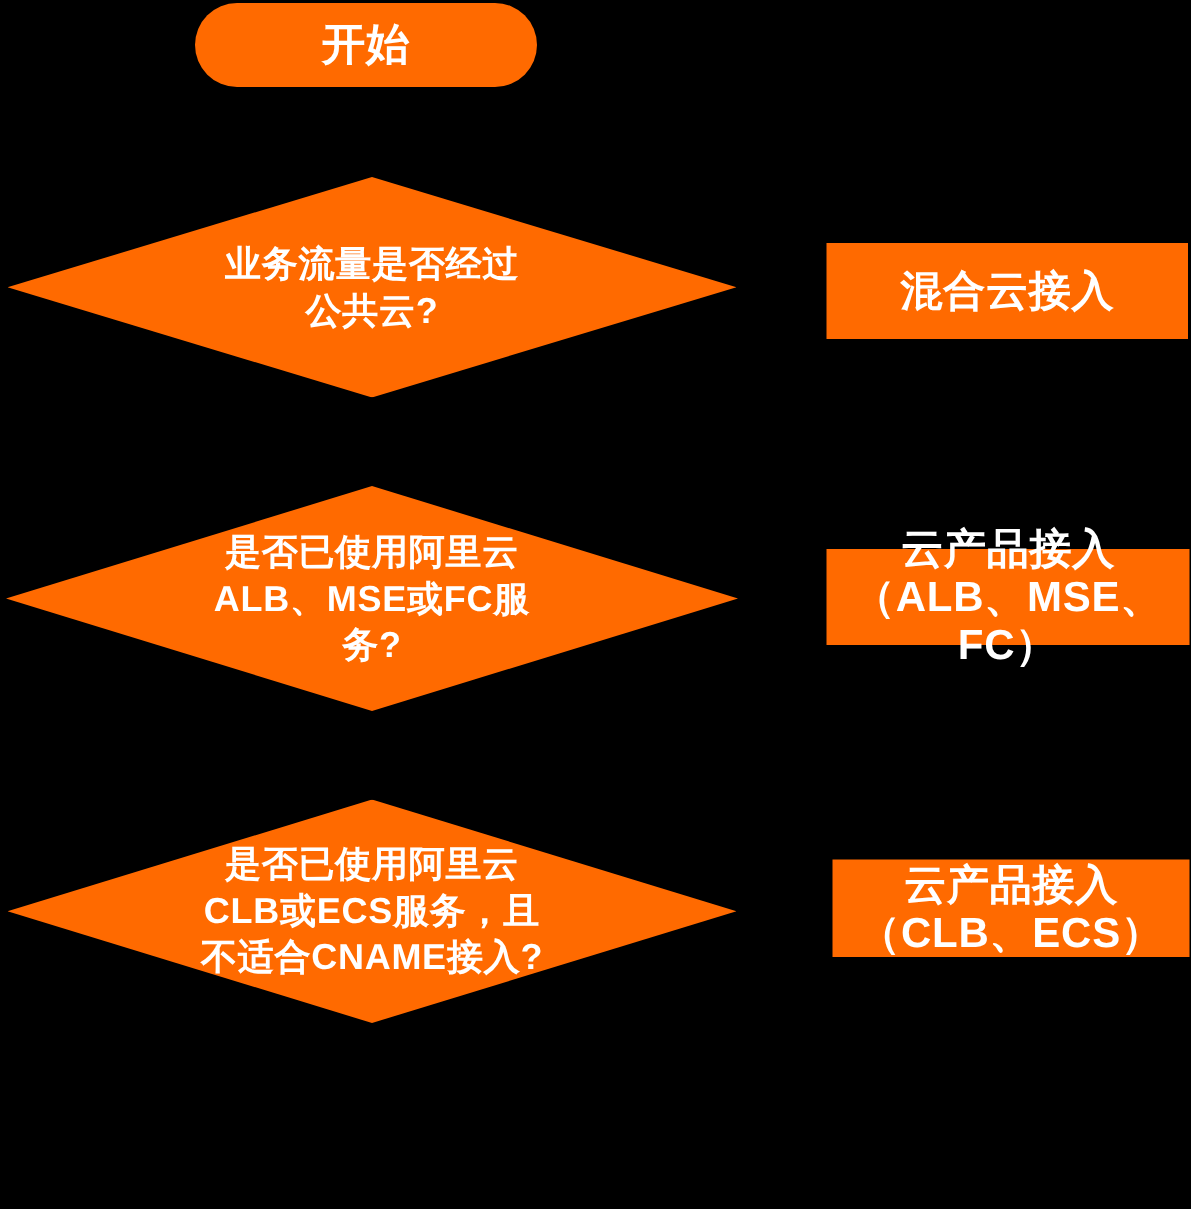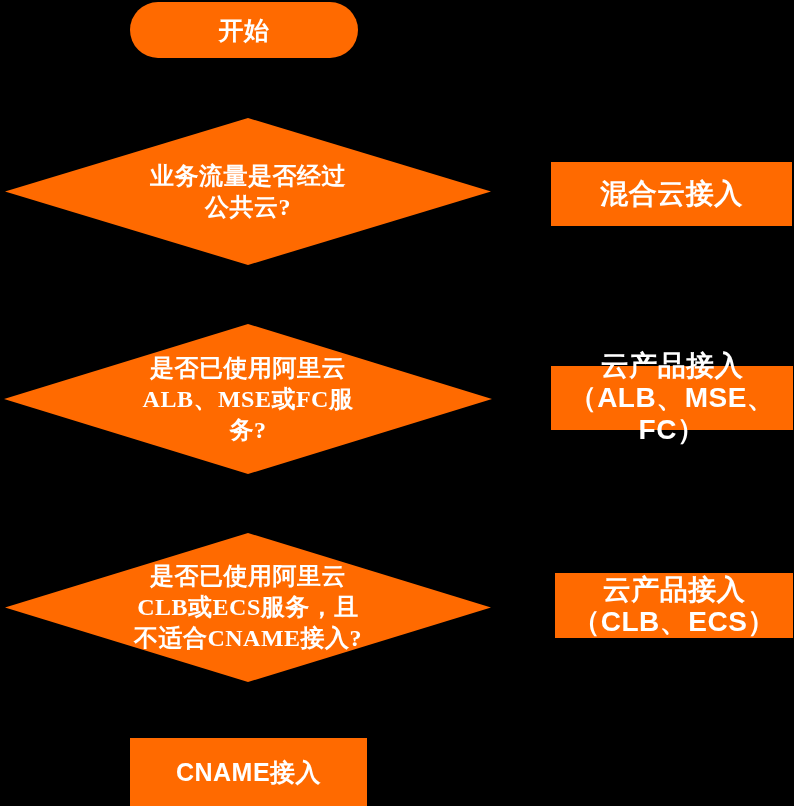--- a/index.html
+++ b/index.html
@@ -31,28 +31,28 @@
   }
   .txt {
     white-space: pre-line;
     font-weight: 600;
     letter-spacing: 0.5px;
   }
   
   .pill {
     left: 130px; top: 2px; width: 228px; height: 56px;
     border-radius: 28px;
-    font-size: 25px;
+    font-size: 29px;
   }
   
   .diamond {
     clip-path: polygon(50% 0%, 100% 50%, 50% 100%, 0% 50%);
     font-size: 24px;
   }
-  .diamond .txt { line-height: 31px; font-family: Liberation Serif, serif; }
+  .diamond .txt { line-height: 31px; }
   .d1 { left: 5px;  top: 118px; width: 486px; height: 147px; }
   .d2 { left: 4px;  top: 324px; width: 488px; height: 150px; }
   .d3 { left: 5px;  top: 533px; width: 486px; height: 149px; }
   
   .rect { font-size: 28px; }
   .rect .txt { line-height: 32px; }
   .r1 { left: 551px; top: 162px; width: 241px; height: 64px; }
   .r2 { left: 551px; top: 366px; width: 242px; height: 64px; }
   .r3 { left: 555px; top: 573px; width: 238px; height: 65px; }
   
@@ -94,17 +94,14 @@
     <span class="txt">是否已使用阿里云
 CLB或ECS服务，且
 不适合CNAME接入?</span>
   </div>
 
   <div class="node rect r3">
     <span class="txt">云产品接入
 （CLB、ECS）</span>
   </div>
 
-  <div class="node rect rend">
-    <span class="txt">CNAME接入</span>
-  </div>
 
 </div>
 
 </body></html>

